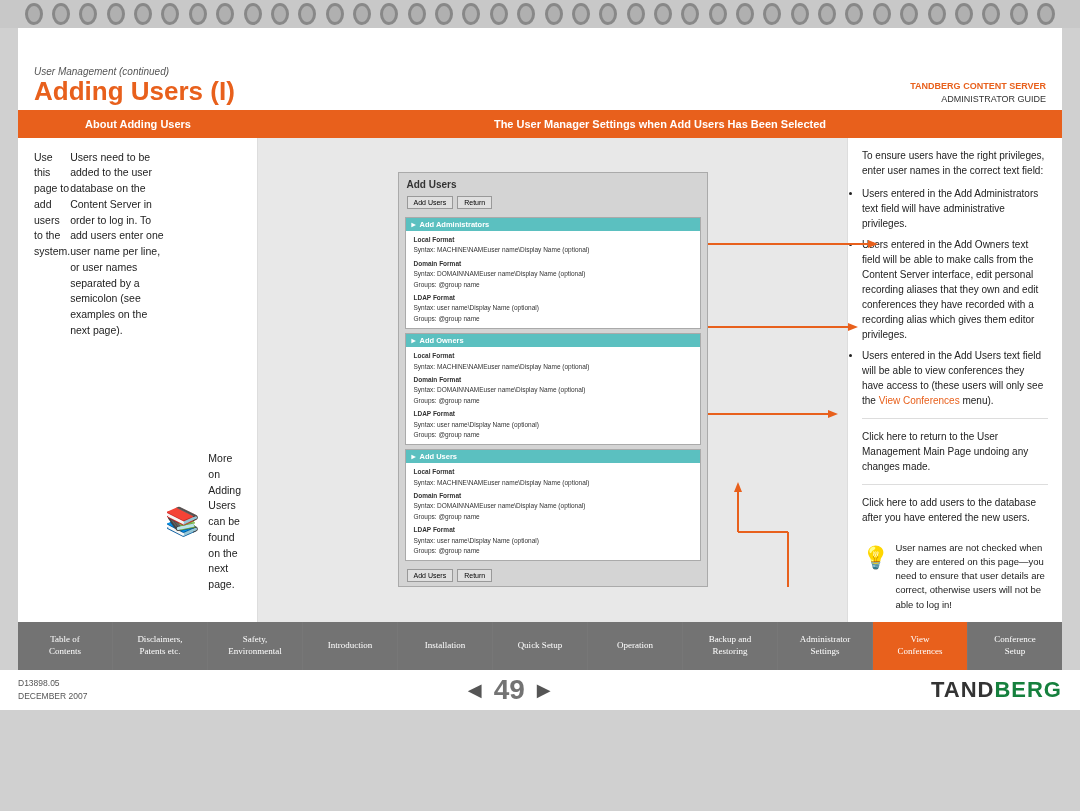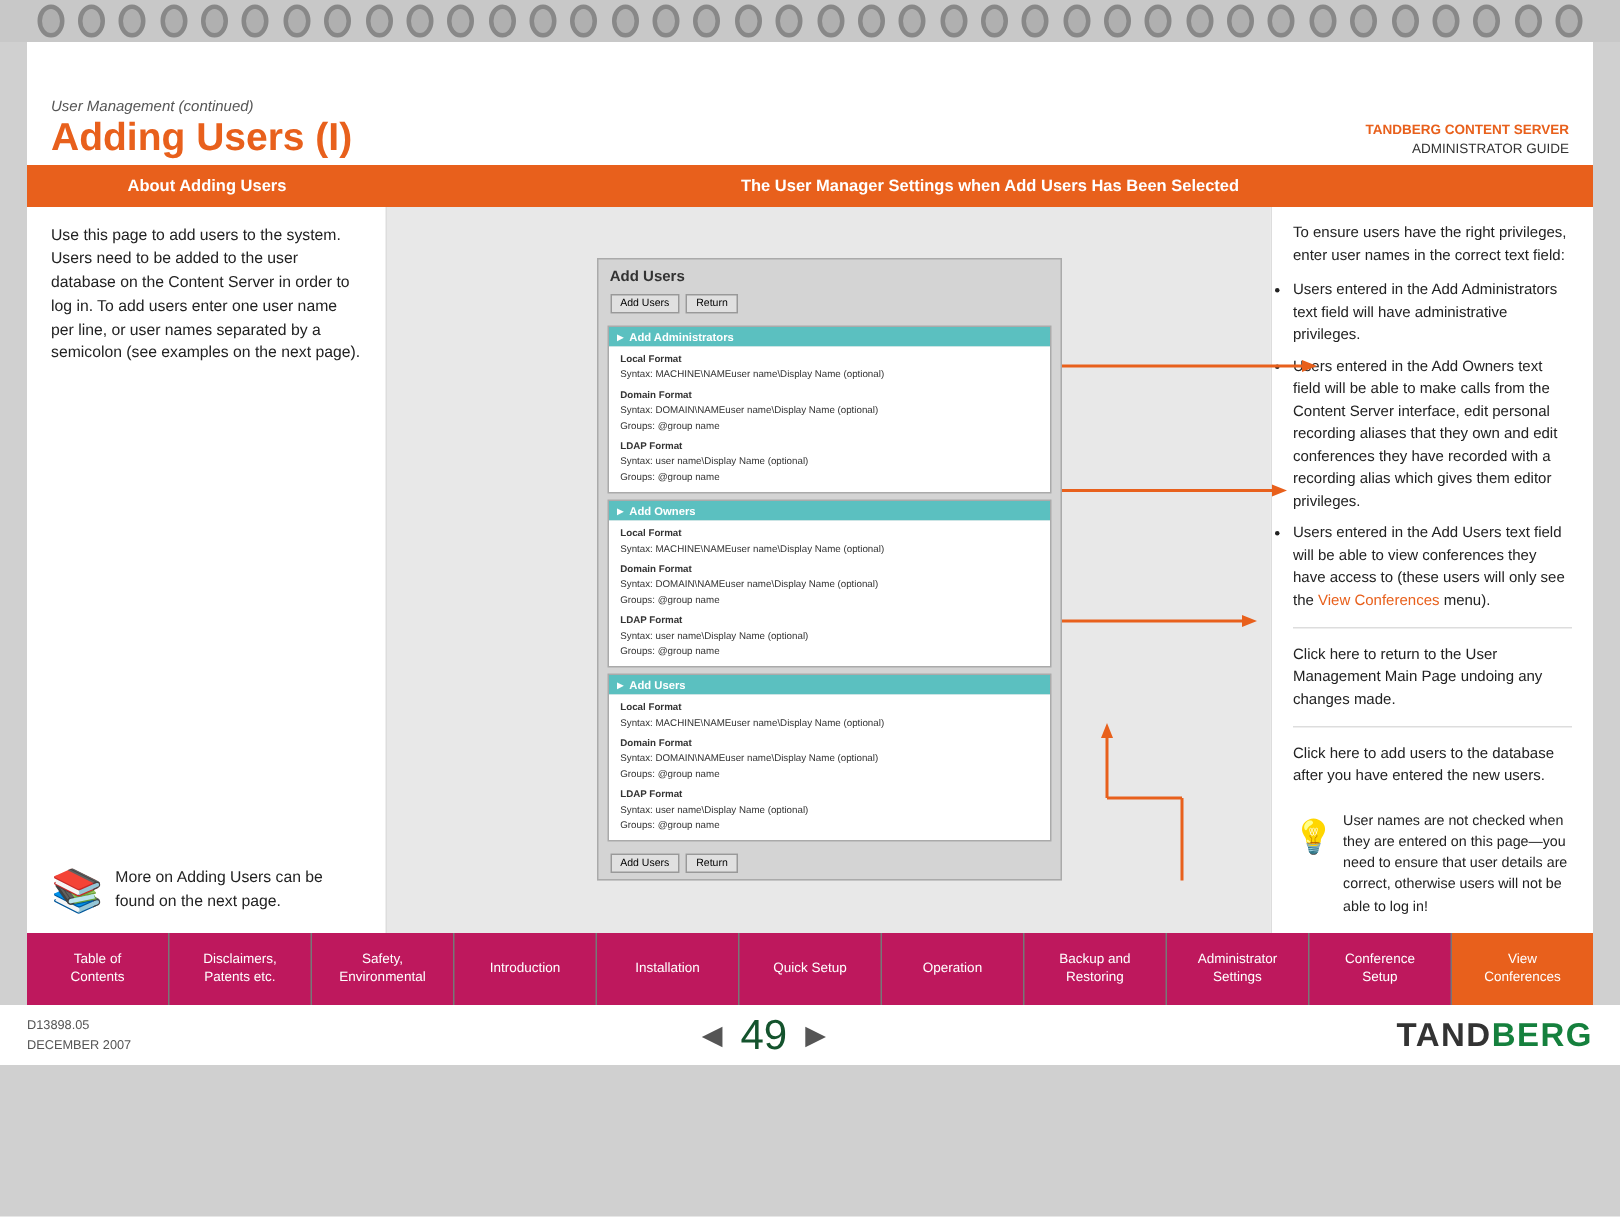--- a/index.html
+++ b/index.html
@@ -182,24 +182,25 @@
       flex-shrink: 0;
     }
     .tip-text {
       font-size: 9.5px;
       line-height: 1.5;
       color: #222;
     }
 
     
     .bottom-nav {
-      background: #be185d;
+      background: #737373;
       display: flex;
       height: 48px;
       margin: 0;
+      font-family: Liberation Serif, serif;
     }
     .nav-item {
       flex: 1;
       display: flex;
       align-items: center;
       justify-content: center;
       text-align: center;
       color: white;
       font-size: 9px;
       cursor: pointer;
@@ -227,22 +228,22 @@
       color: #555;
       line-height: 1.5;
     }
     .footer-center {
       display: flex;
       align-items: center;
       gap: 12px;
     }
     .footer-page-num {
       font-size: 28px;
-      font-weight: normal;
-      color: #14532d;
+      font-weight: bold;
+      color: #737373;
       text-align: right;
     }
     .footer-arrow {
       font-size: 18px;
       color: #555;
       cursor: pointer;
     }
     .footer-right {
       font-size: 22px;
       font-weight: bold;
@@ -258,27 +259,27 @@
       align-items: center;
       justify-content: center;
       flex: 1;
       background: #e8e8e8;
     }
 
     .left-panel-full {
       width: 240px;
       flex-shrink: 0;
       background: white;
-      padding: 12px 16px 12px 16px;
+      padding: 12px 16px 29px 16px;
       font-size: 10.5px;
       color: #222;
       line-height: 1.5;
       border-right: 1px solid #ddd;
       display: flex;
-      flex-direction: column;
+      flex-direction: row;
     }
 
     .right-panel-full {
       width: 215px;
       flex-shrink: 0;
       background: white;
       padding: 10px 14px 10px 14px;
       font-size: 10px;
       color: #222;
       line-height: 1.5;
@@ -505,22 +506,22 @@
   <div class="bottom-nav">
     <div class="nav-item">Table of<br>Contents</div>
     <div class="nav-item">Disclaimers,<br>Patents etc.</div>
     <div class="nav-item">Safety,<br>Environmental</div>
     <div class="nav-item">Introduction</div>
     <div class="nav-item">Installation</div>
     <div class="nav-item">Quick Setup</div>
     <div class="nav-item">Operation</div>
     <div class="nav-item">Backup and<br>Restoring</div>
     <div class="nav-item">Administrator<br>Settings</div>
+    <div class="nav-item active">View<br>Conferences</div>
     <div class="nav-item">Conference<br>Setup</div>
-    <div class="nav-item active">View<br>Conferences</div>
   </div>
 
 </div>
 
 <div class="page-footer">
   <div class="footer-left">
     <div>D13898.05</div>
     <div>DECEMBER 2007</div>
   </div>
   <div class="footer-center">

